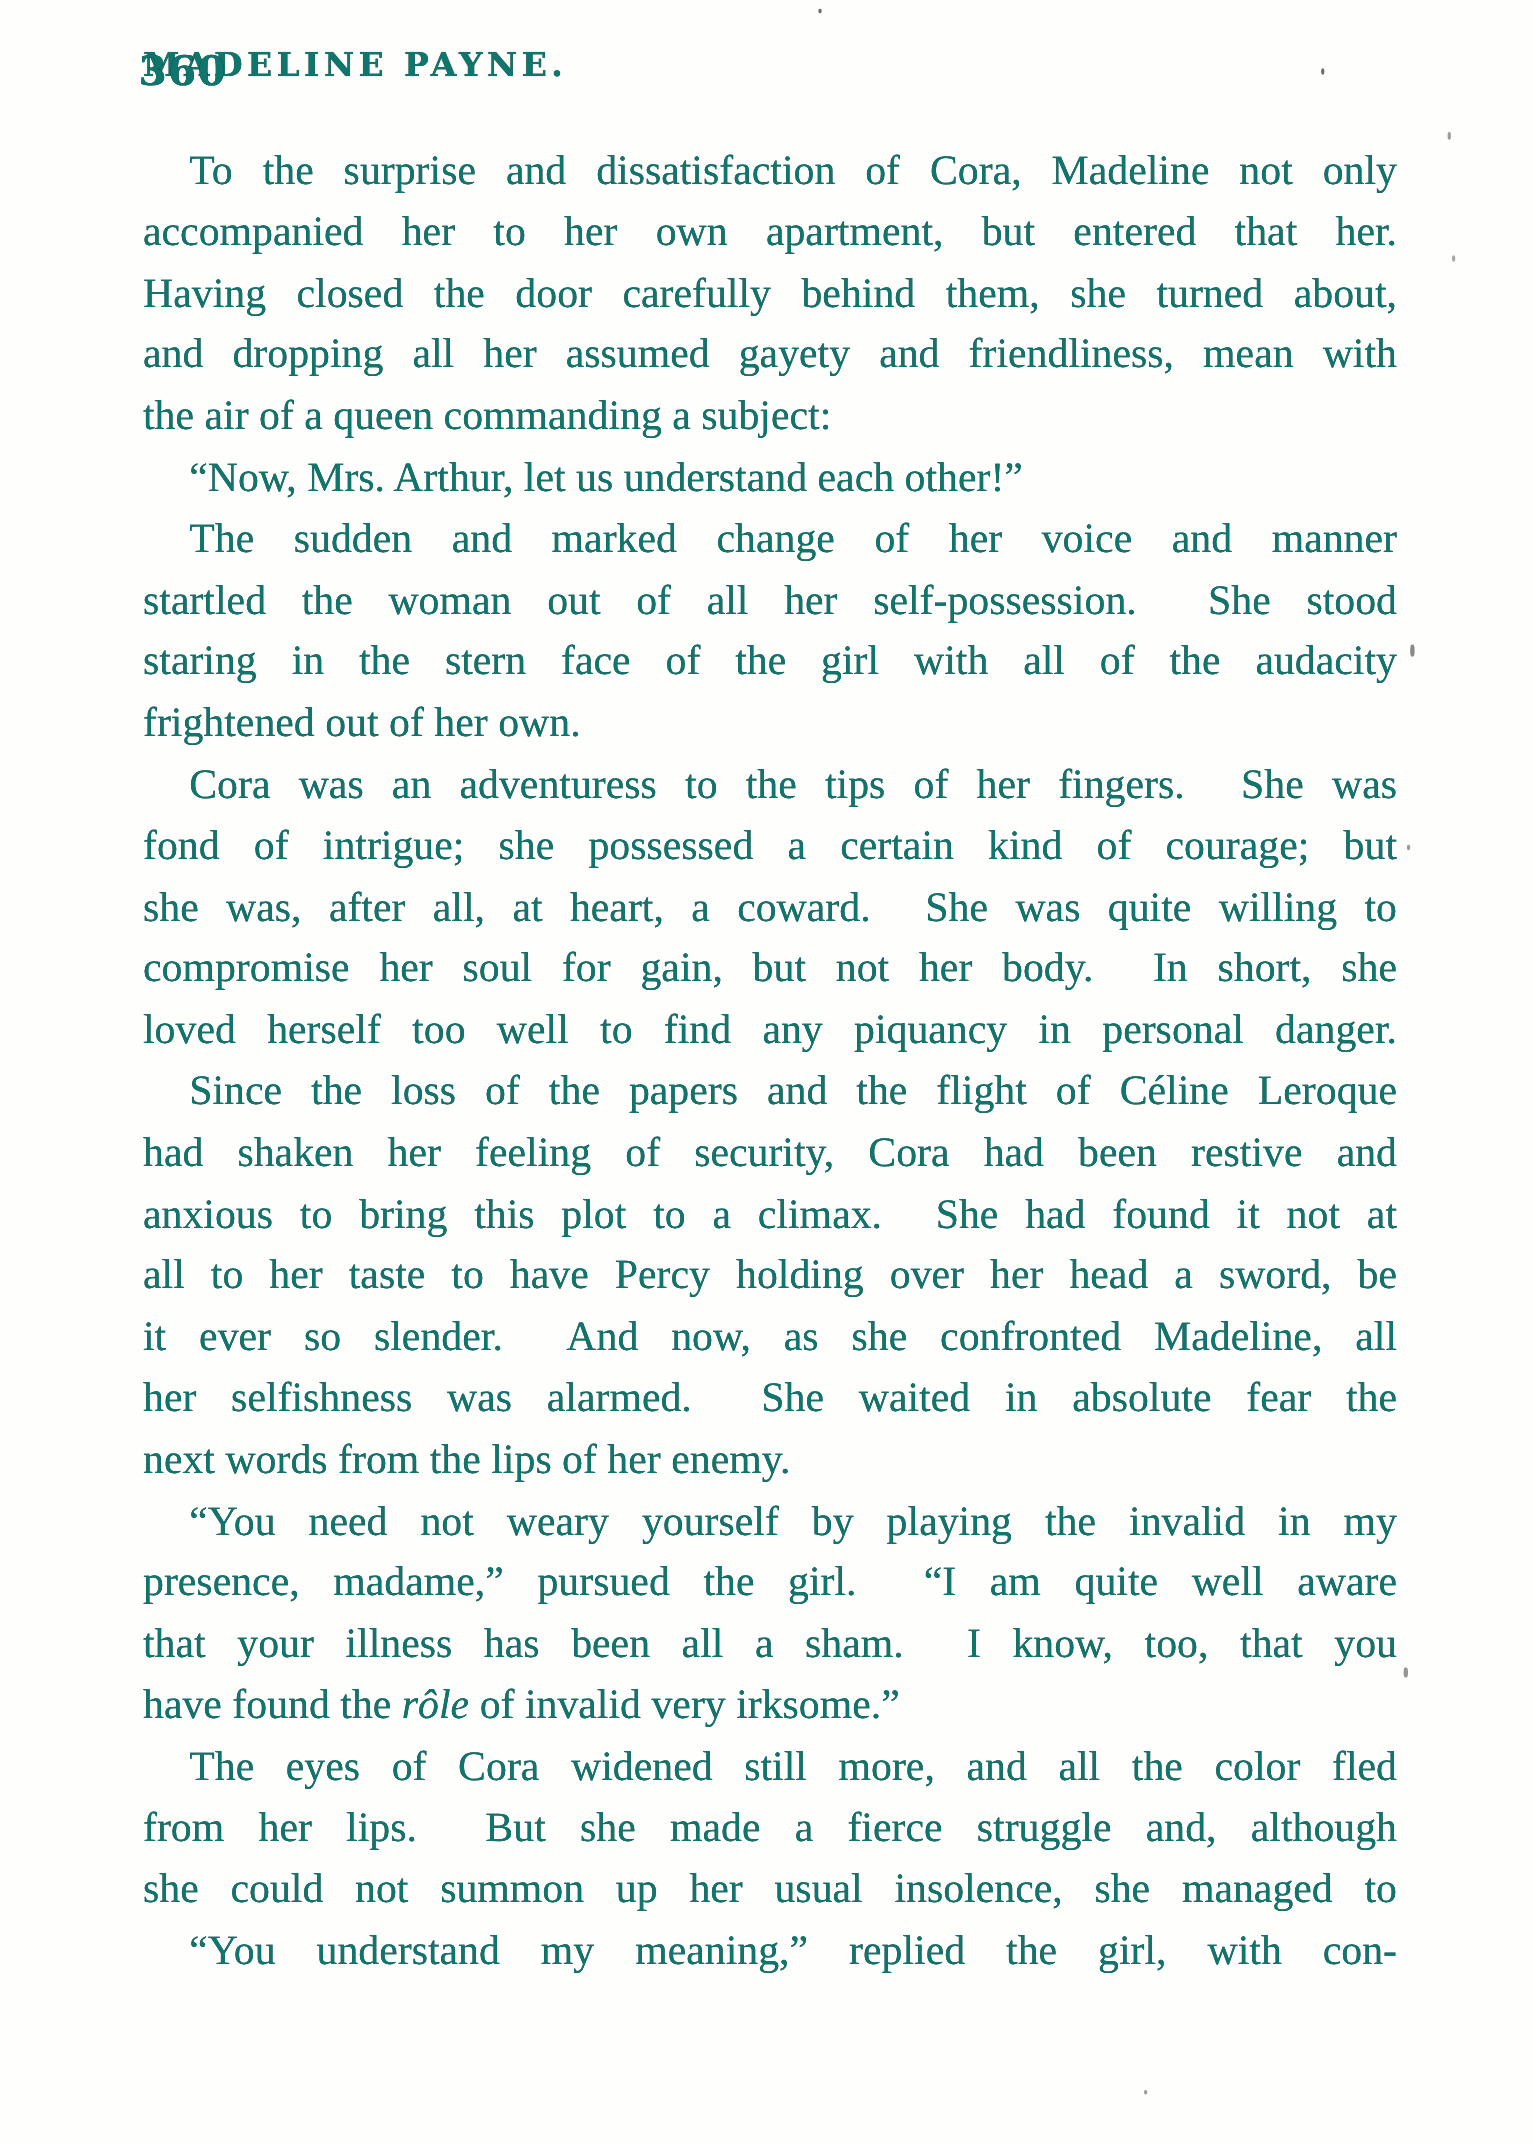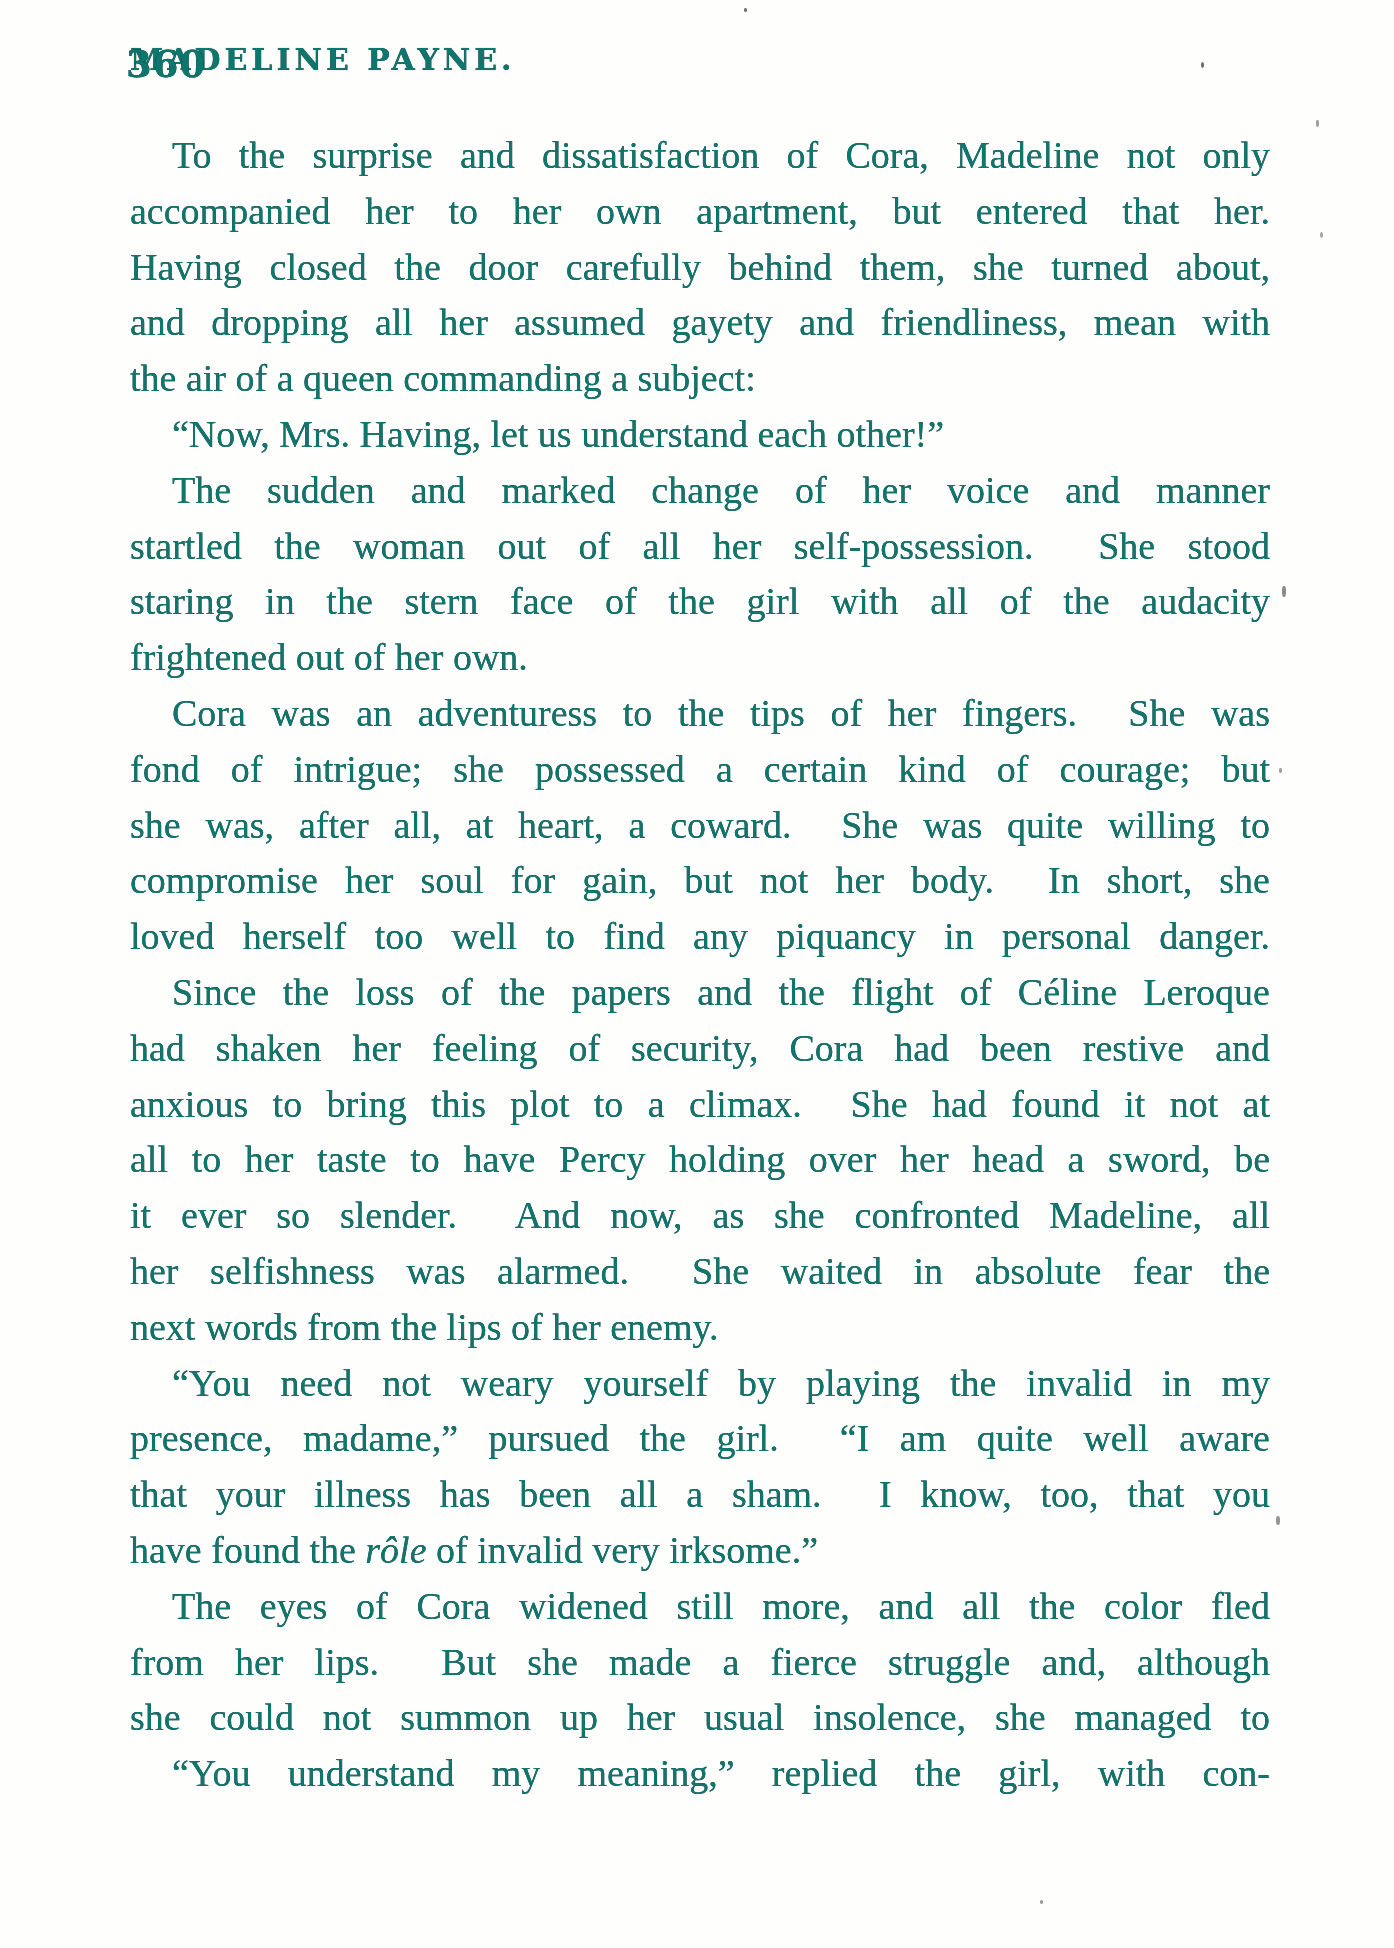--- a/index.html
+++ b/index.html
@@ -76,21 +76,21 @@
 
     <div class="para">
       <div class="line indent">To the surprise and dissatisfaction of Cora, Madeline not only</div>
       <div class="line">accompanied her to her own apartment, but entered that her.</div>
       <div class="line">Having closed the door carefully behind them, she turned about,</div>
       <div class="line">and dropping all her assumed gayety and friendliness, mean with</div>
       <div class="line short">the air of a queen commanding a subject:</div>
     </div>
 
     <div class="para">
-      <div class="line indent short">“Now, Mrs. Having, let us understand each other!”</div>
+      <div class="line indent short">“Now, Mrs. Arthur, let us understand each other!”</div>
     </div>
 
     <div class="para">
       <div class="line indent">The sudden and marked change of her voice and manner</div>
       <div class="line">startled the woman out of all her self-possession.&nbsp; She stood</div>
       <div class="line">staring in the stern face of the girl with all of the audacity</div>
       <div class="line short">frightened out of her own.</div>
     </div>
 
     <div class="para">

